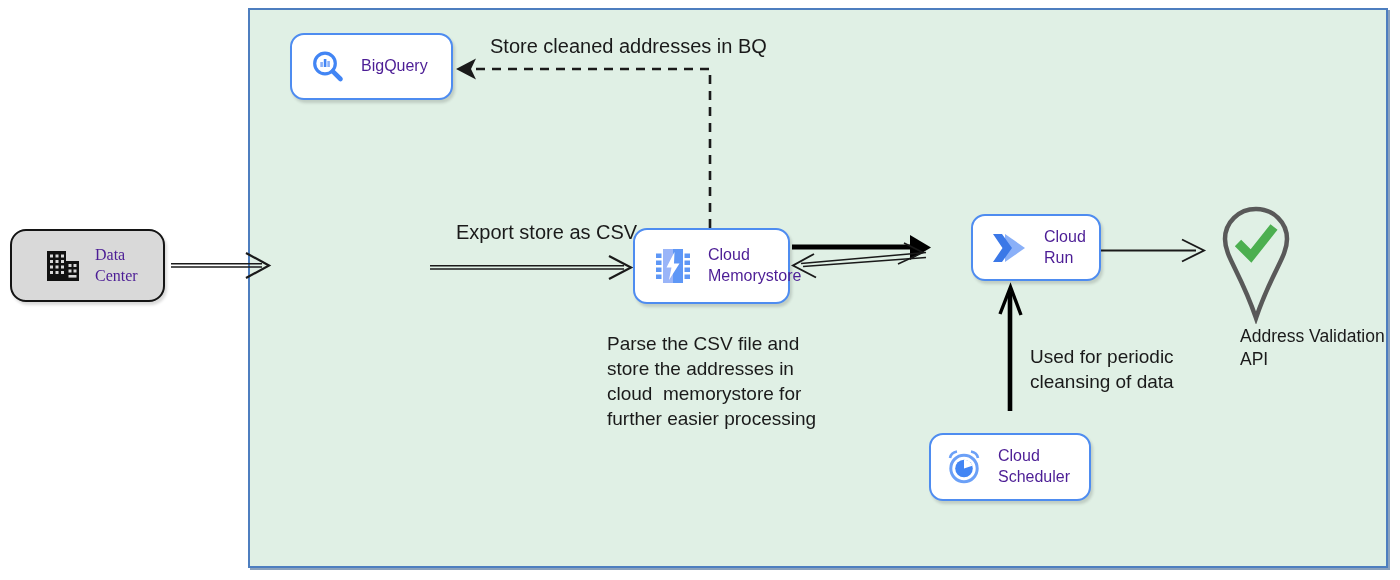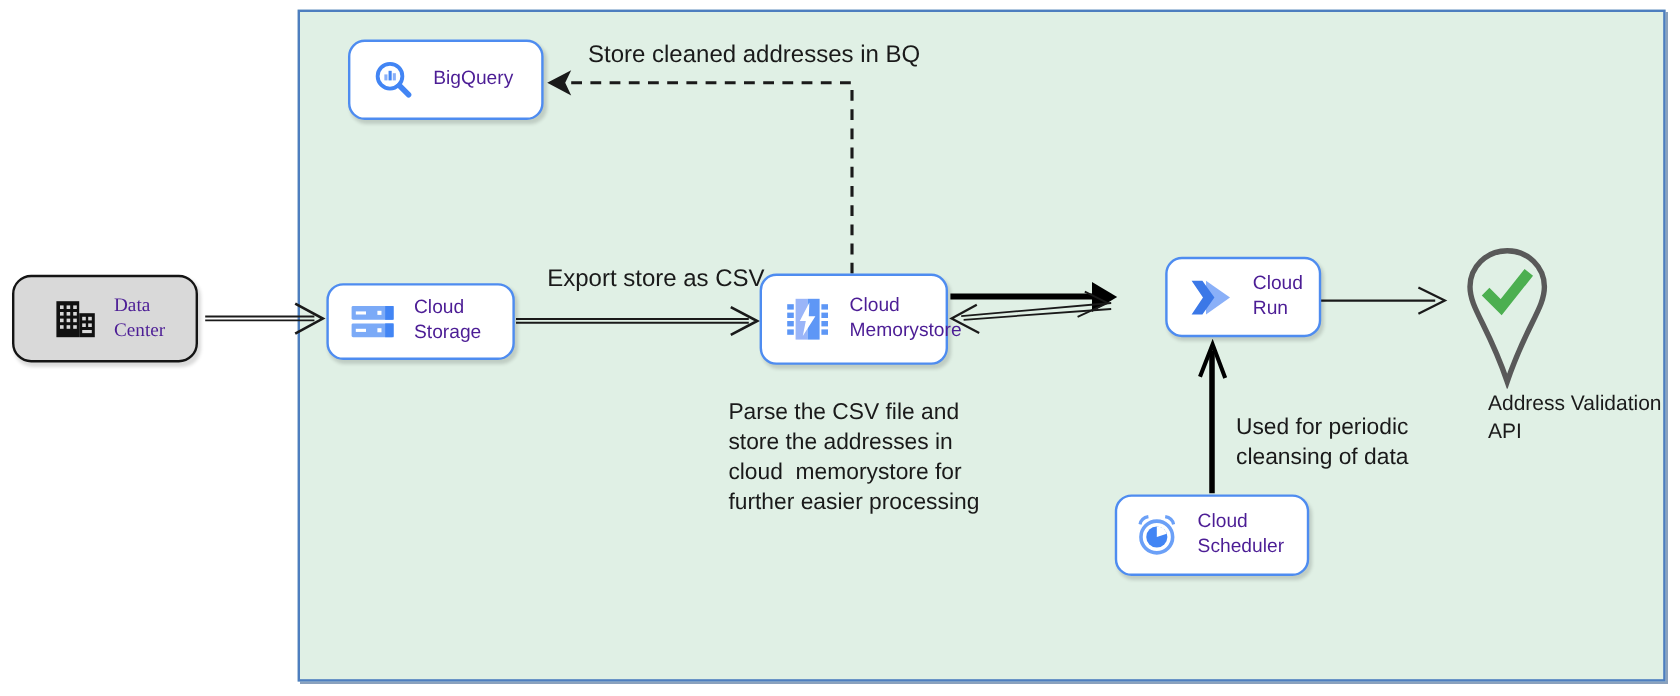--- a/index.html
+++ b/index.html
@@ -19,21 +19,21 @@
     box-shadow:2px 3px 3px rgba(0,0,0,0.15);
     padding:0 8px 0 18px;box-sizing:border-box;
   }
   .node-label{font-size:16px;line-height:1.3;color:#4c1d95;}
   .node-icon{flex:0 0 auto;display:block;}
   .gray-node{background:#d9d9d9;border:2.5px solid #141414;border-radius:16px;}
   .node-bigquery{left:290px;top:33px;width:163px;height:67px;}
   .node-storage{left:272px;top:236px;width:157px;height:64px;}
   .node-memorystore{left:633px;top:228px;width:157px;height:76px;}
   .node-run{left:931px;top:214px;width:130px;height:67px;margin-left:40px;}
-  .node-scheduler{left:929px;top:412px;width:162px;height:68px;padding-left:14px;}
+  .node-scheduler{left:929px;top:433px;width:162px;height:68px;padding-left:14px;}
   .node-datacenter{left:10px;top:229px;width:155px;height:73px;padding-left:34px;font-family:Liberation Serif, serif;}
   .note{position:absolute;font-size:19px;line-height:25px;white-space:pre-wrap;}
   .note-big{font-size:20px;line-height:26px;}
   .note-store-bq{left:490px;top:33px;}
   .note-export-csv{left:456px;top:219px;}
   .note-upload{left:270px;top:331px;}
   .note-parse{left:607px;top:331px;}
   .note-periodic{left:1030px;top:344px;}
   .pin-svg{position:absolute;left:1221px;top:206px;}
   .pin-label{position:absolute;left:1240px;top:325px;width:175px;font-size:17.5px;line-height:23px;}
@@ -120,37 +120,20 @@
     <svg class="node-icon" width="36" height="36" viewBox="0 0 36 36">
       <circle cx="15" cy="14.5" r="10.3" fill="#fff" stroke="#4285f4" stroke-width="3.2"></circle>
       <rect x="10.3" y="13" width="2.6" height="5" fill="#8ab0f8"></rect>
       <rect x="13.8" y="10" width="2.6" height="8" fill="#4285f4"></rect>
       <rect x="17.3" y="12" width="2.6" height="6" fill="#8ab0f8"></rect>
       <line x1="22.8" y1="22.3" x2="30.5" y2="30" stroke="#4285f4" stroke-width="4.6" stroke-linecap="round"></line>
     </svg>
     <span class="node-label">BigQuery</span>
   </div>
 
-  <div class="node node-storage">
-    <svg class="node-icon" width="38" height="30" viewBox="0 0 38 30">
-      <g>
-        <rect x="1" y="2" width="35" height="11.5" rx="1.2" fill="#7baaf7"></rect>
-        <rect x="29" y="2" width="7" height="11.5" fill="#4285f4"></rect>
-        <rect x="4.5" y="6.5" width="8.5" height="2.6" fill="#fff"></rect>
-        <rect x="22.5" y="6" width="3.4" height="3.4" fill="#fff"></rect>
-      </g>
-      <g>
-        <rect x="1" y="16.5" width="35" height="11.5" rx="1.2" fill="#7baaf7"></rect>
-        <rect x="29" y="16.5" width="7" height="11.5" fill="#4285f4"></rect>
-        <rect x="4.5" y="21" width="8.5" height="2.6" fill="#fff"></rect>
-        <rect x="22.5" y="20.5" width="3.4" height="3.4" fill="#fff"></rect>
-      </g>
-    </svg>
-    <span class="node-label">Cloud Storage</span>
-  </div>
 
   <div class="node node-memorystore">
     <svg class="node-icon" width="40" height="40" viewBox="0 0 40 40">
       <g fill="#5e97f6">
         <rect x="3" y="7.5" width="5.5" height="4.5"></rect>
           <rect x="3" y="14.5" width="5.5" height="4.5"></rect>
         <rect x="3" y="21.5" width="5.5" height="4.5"></rect>
           <rect x="3" y="28.5" width="5.5" height="4.5"></rect>
         <rect x="31.5" y="7.5" width="5.5" height="4.5"></rect>
           <rect x="31.5" y="14.5" width="5.5" height="4.5"></rect>

